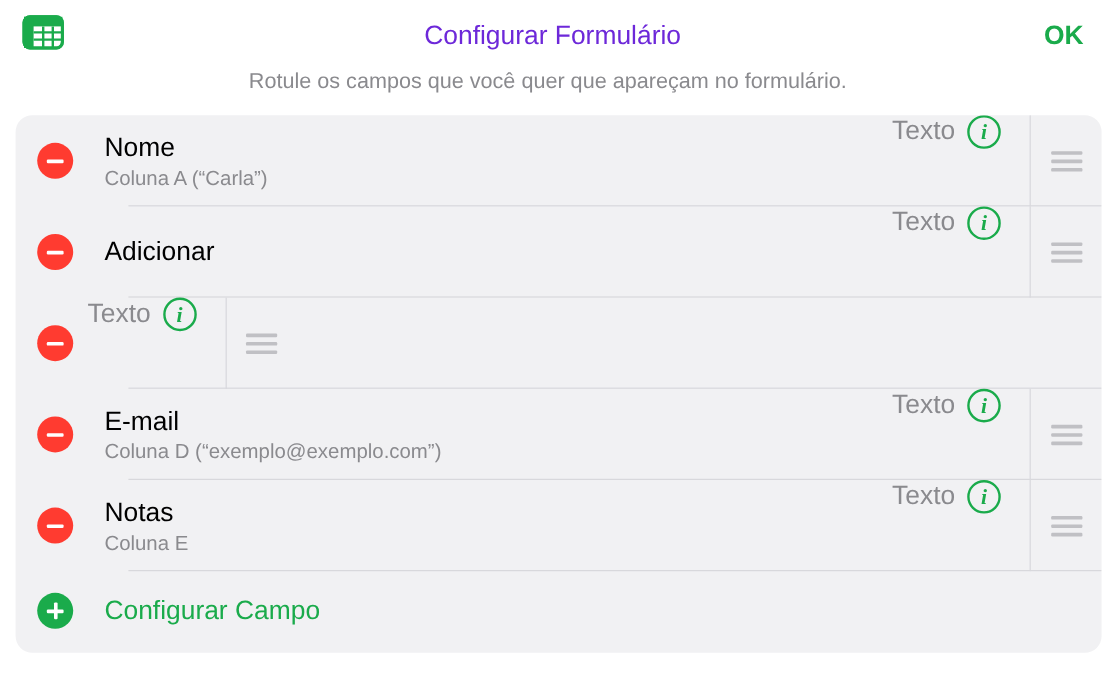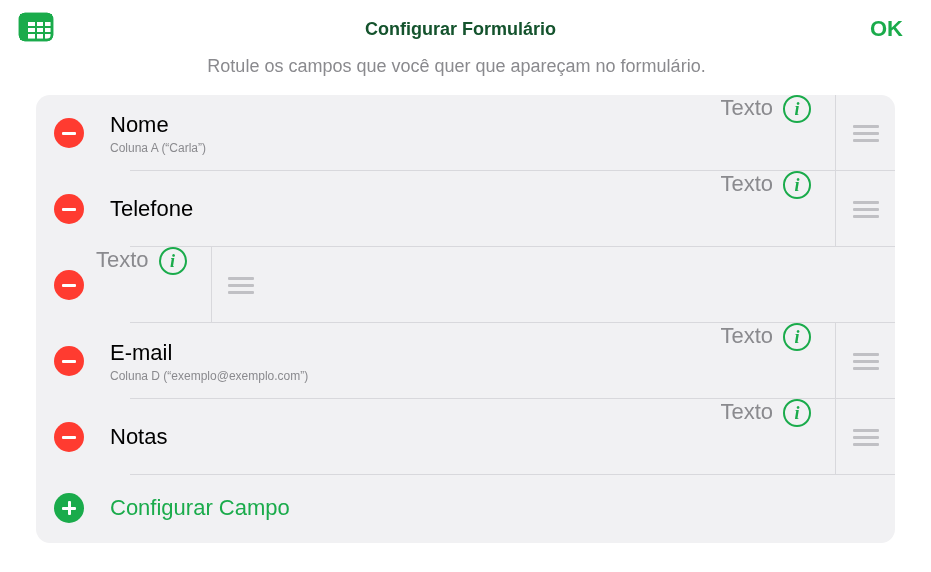--- a/index.html
+++ b/index.html
@@ -23,43 +23,43 @@
     }
     .header-center {
       flex: 1;
       text-align: center;
     }
     .header-right {
       width: 60px;
       text-align: right;
     }
     .title {
-      font-size: 18px;
-      font-weight: 700;
-      color: #14532d;
+      font-size: 22px;
+      font-weight: 400;
+      color: #6d28d9;
     }
     .ok-btn {
       font-size: 22px;
       font-weight: 600;
       color: #1aab4b;
       cursor: pointer;
       margin-top: 32px;
     }
     .table-icon svg {
       width: 36px;
       height: 30px;
     }
     .subtitle {
       text-align: center;
       color: #8a8a8e;
       font-size: 18px;
       padding: 6px 18px 18px 0;
     }
     .list-container {
-      margin: 0 36px;
+      margin: 0 13px;
       background: #f1f1f3;
       border-radius: 14px;
       overflow: hidden;
     }
     .field-row {
       display: flex;
       align-items: center;
       min-height: 76px;
       position: relative;
     }
@@ -93,21 +93,21 @@
       flex-direction: column;
       justify-content: center;
     }
     .field-label {
       font-size: 22px;
       color: #000;
       font-weight: 400;
       line-height: 1.25;
     }
     .field-sub {
-      font-size: 12px;
+      font-size: 17px;
       color: #8a8a8e;
       margin-top: 2px;
     }
     .row-right {
       display: flex;
       align-items: flex-start;
       gap: 10px;
       padding-right: 0;
     }
     .type-label {
@@ -255,21 +255,21 @@
     <div class="row-divider"></div>
   </div>
 
   <div class="field-row">
     <div class="row-left">
       <div class="delete-btn">
           <div class="minus"></div>
         </div>
     </div>
     <div class="row-content">
-      <div class="field-label">Telefone</div>
+      <div class="field-label">Adicionar</div>
     </div>
     <div class="row-right">
       <span class="type-label">Texto</span>
       <div class="info-btn">
           <span>i</span>
         </div>
       <div class="drag-cell">
         <div class="drag-lines">
             <div></div>
             <div></div>
@@ -329,20 +329,21 @@
   </div>
 
   <div class="field-row">
     <div class="row-left">
       <div class="delete-btn">
           <div class="minus"></div>
         </div>
     </div>
     <div class="row-content">
       <div class="field-label">Notas</div>
+      <div class="field-sub">Coluna E</div>
     </div>
     <div class="row-right">
       <span class="type-label">Texto</span>
       <div class="info-btn">
           <span>i</span>
         </div>
       <div class="drag-cell">
         <div class="drag-lines">
             <div></div>
             <div></div>

